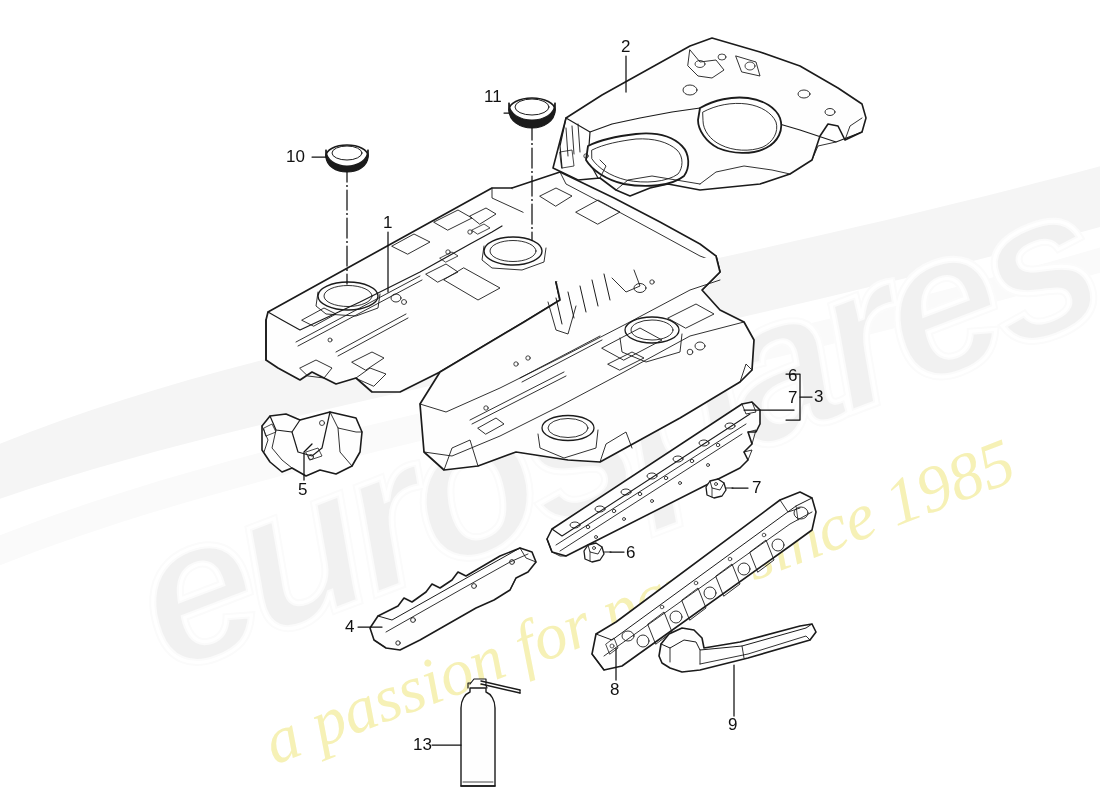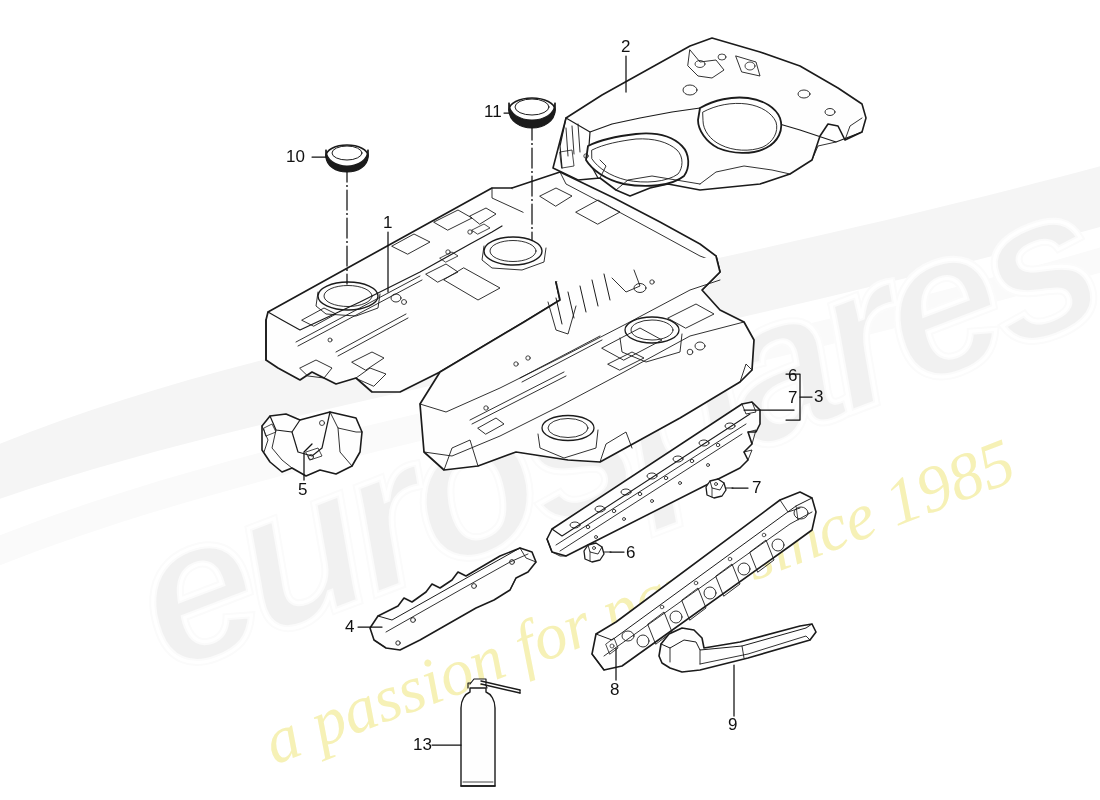--- a/index.html
+++ b/index.html
@@ -351,21 +351,21 @@
 
         <path d="M734 716 L734 665"></path>
 
         <path d="M432 745 L461 745"></path>
       </g>
     </g>
   </svg>
 
   <div class="layer" id="labels">
     <span class="callout" style="left:286px;top:148px">10</span>
-    <span class="callout" style="left:484px;top:103px">11</span>
+    <span class="callout" style="left:484px;top:88px">11</span>
     <span class="callout" style="left:383px;top:214px">1</span>
     <span class="callout" style="left:621px;top:38px">2</span>
     <span class="callout" style="left:814px;top:388px">3</span>
     <span class="callout" style="left:788px;top:367px">6</span>
     <span class="callout" style="left:788px;top:389px">7</span>
     <span class="callout" style="left:345px;top:618px">4</span>
     <span class="callout" style="left:298px;top:481px">5</span>
     <span class="callout" style="left:626px;top:544px">6</span>
     <span class="callout" style="left:752px;top:479px">7</span>
     <span class="callout" style="left:610px;top:681px">8</span>

